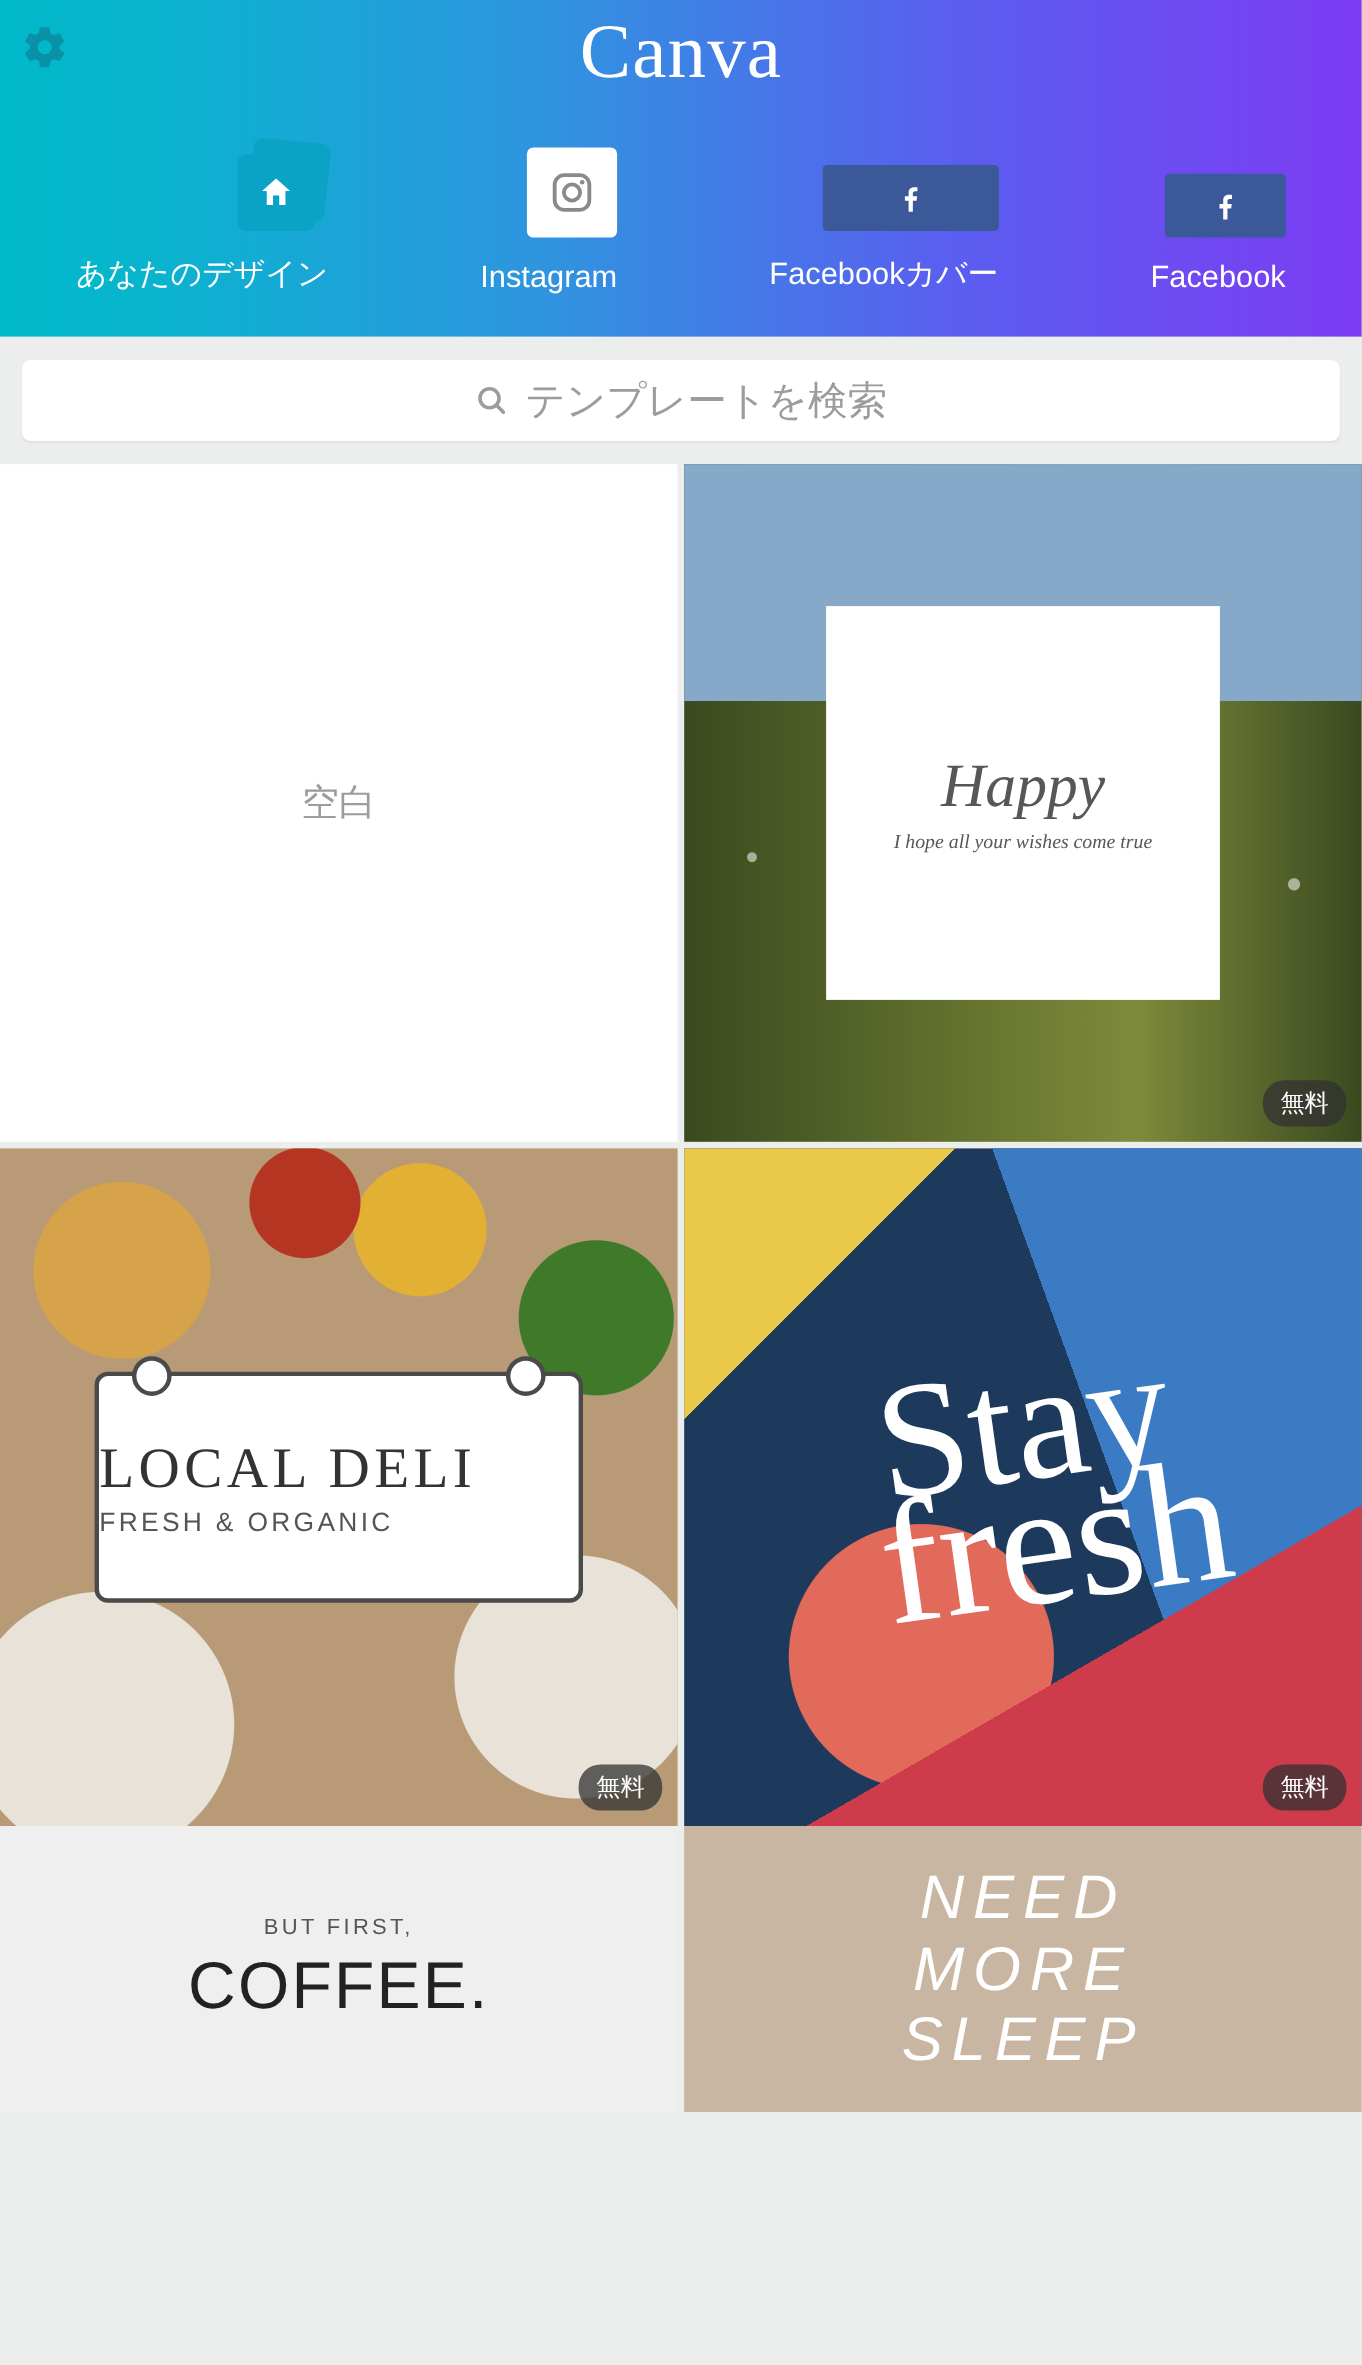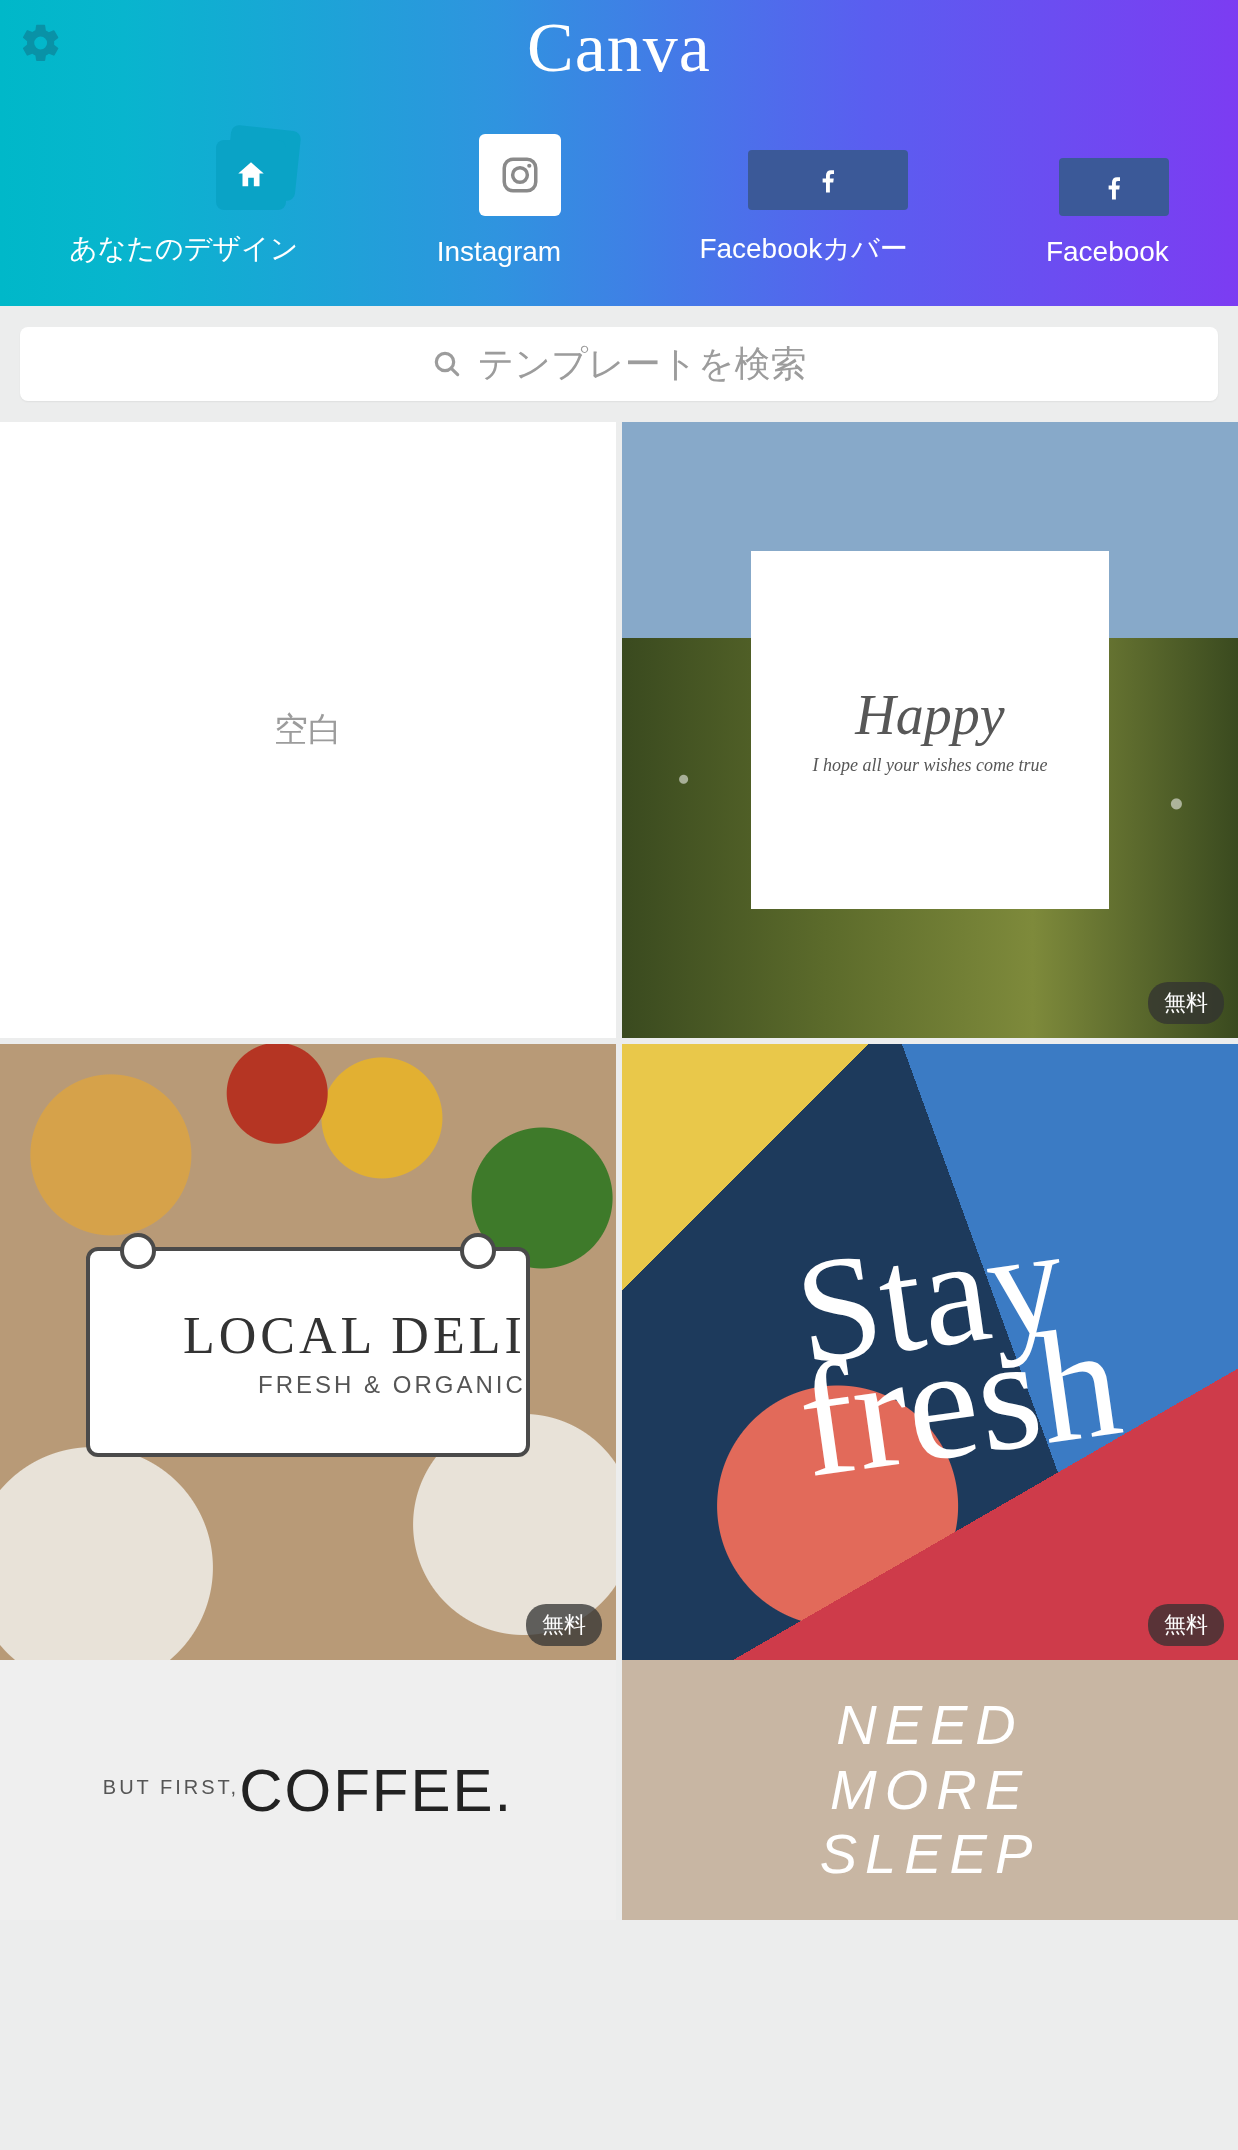--- a/index.html
+++ b/index.html
@@ -98,21 +98,21 @@
       radial-gradient(circle at 88% 25%, #3e7a2a 70px, transparent 71px),
       radial-gradient(circle at 85% 78%, #e8e2d8 110px, transparent 111px),
       radial-gradient(circle at 86% 79%, #c54a2e 70px, transparent 71px),
       radial-gradient(circle at 15% 85%, #e8e2d8 120px, transparent 121px),
       radial-gradient(circle at 14% 84%, #6b8a3a 70px, transparent 71px),
       #b89a77;
   }
   .c2 .plaque{
     position:relative; width:72%; height:34%; background:#fff;
     border:4px solid #4a4a4a; border-radius:12px;
-    display:flex; flex-direction:column; align-items:flex-end; justify-content:center;
+    display:flex; flex-direction:column; align-items:flex-start; justify-content:center;
   }
   .c2 .plaque::before,.c2 .plaque::after{
     content:""; position:absolute; width:28px; height:28px; background:#fff;
     border:4px solid #4a4a4a; border-radius:50%;
   }
   .c2 .plaque::before{top:-18px; left:30px;}
   .c2 .plaque::after {top:-18px; right:30px;}
   .c2 .p1{font-family:"Times New Roman",serif; font-size:52px; letter-spacing:4px; color:#333;}
   .c2 .p2{font-size:24px; letter-spacing:3px; color:#555; margin-top:6px;}
 
@@ -127,21 +127,21 @@
   }
   .c3 .script{
     font-family:"Brush Script MT","Segoe Script",cursive;
     color:#fff; text-align:center; line-height:.9;
   }
   .c3 .s1{font-size:150px; transform:rotate(-8deg);} 
   .c3 .s2{font-size:160px; transform:rotate(-8deg) translateX(30px); margin-top:-30px;}
 
   
   .row3 { display:grid; grid-template-columns:1fr 1fr; gap:6px; height:260px;}
-  .c4 { background:#efefef; display:flex; flex-direction:row; align-items:center; justify-content:center;}
+  .c4 { background:#efefef; display:flex; flex-direction:column; align-items:center; justify-content:center;}
   .c4 .o1{font-size:20px; letter-spacing:3px; color:#555; margin-bottom:6px;}
   .c4 .o2{font-family:"Arial Black",sans-serif; font-size:60px; letter-spacing:2px; color:#222;}
   .c5 { background:#c8b6a3; display:flex; align-items:center; justify-content:center;}
   .c5 .txt{color:#fff; font-family:"Arial Black",sans-serif; font-size:56px; font-style:italic; letter-spacing:8px; line-height:1.15; text-align:center;}
 </style>
 </head>
 <body>
 
 <div class="header">
   <div class="gear">

